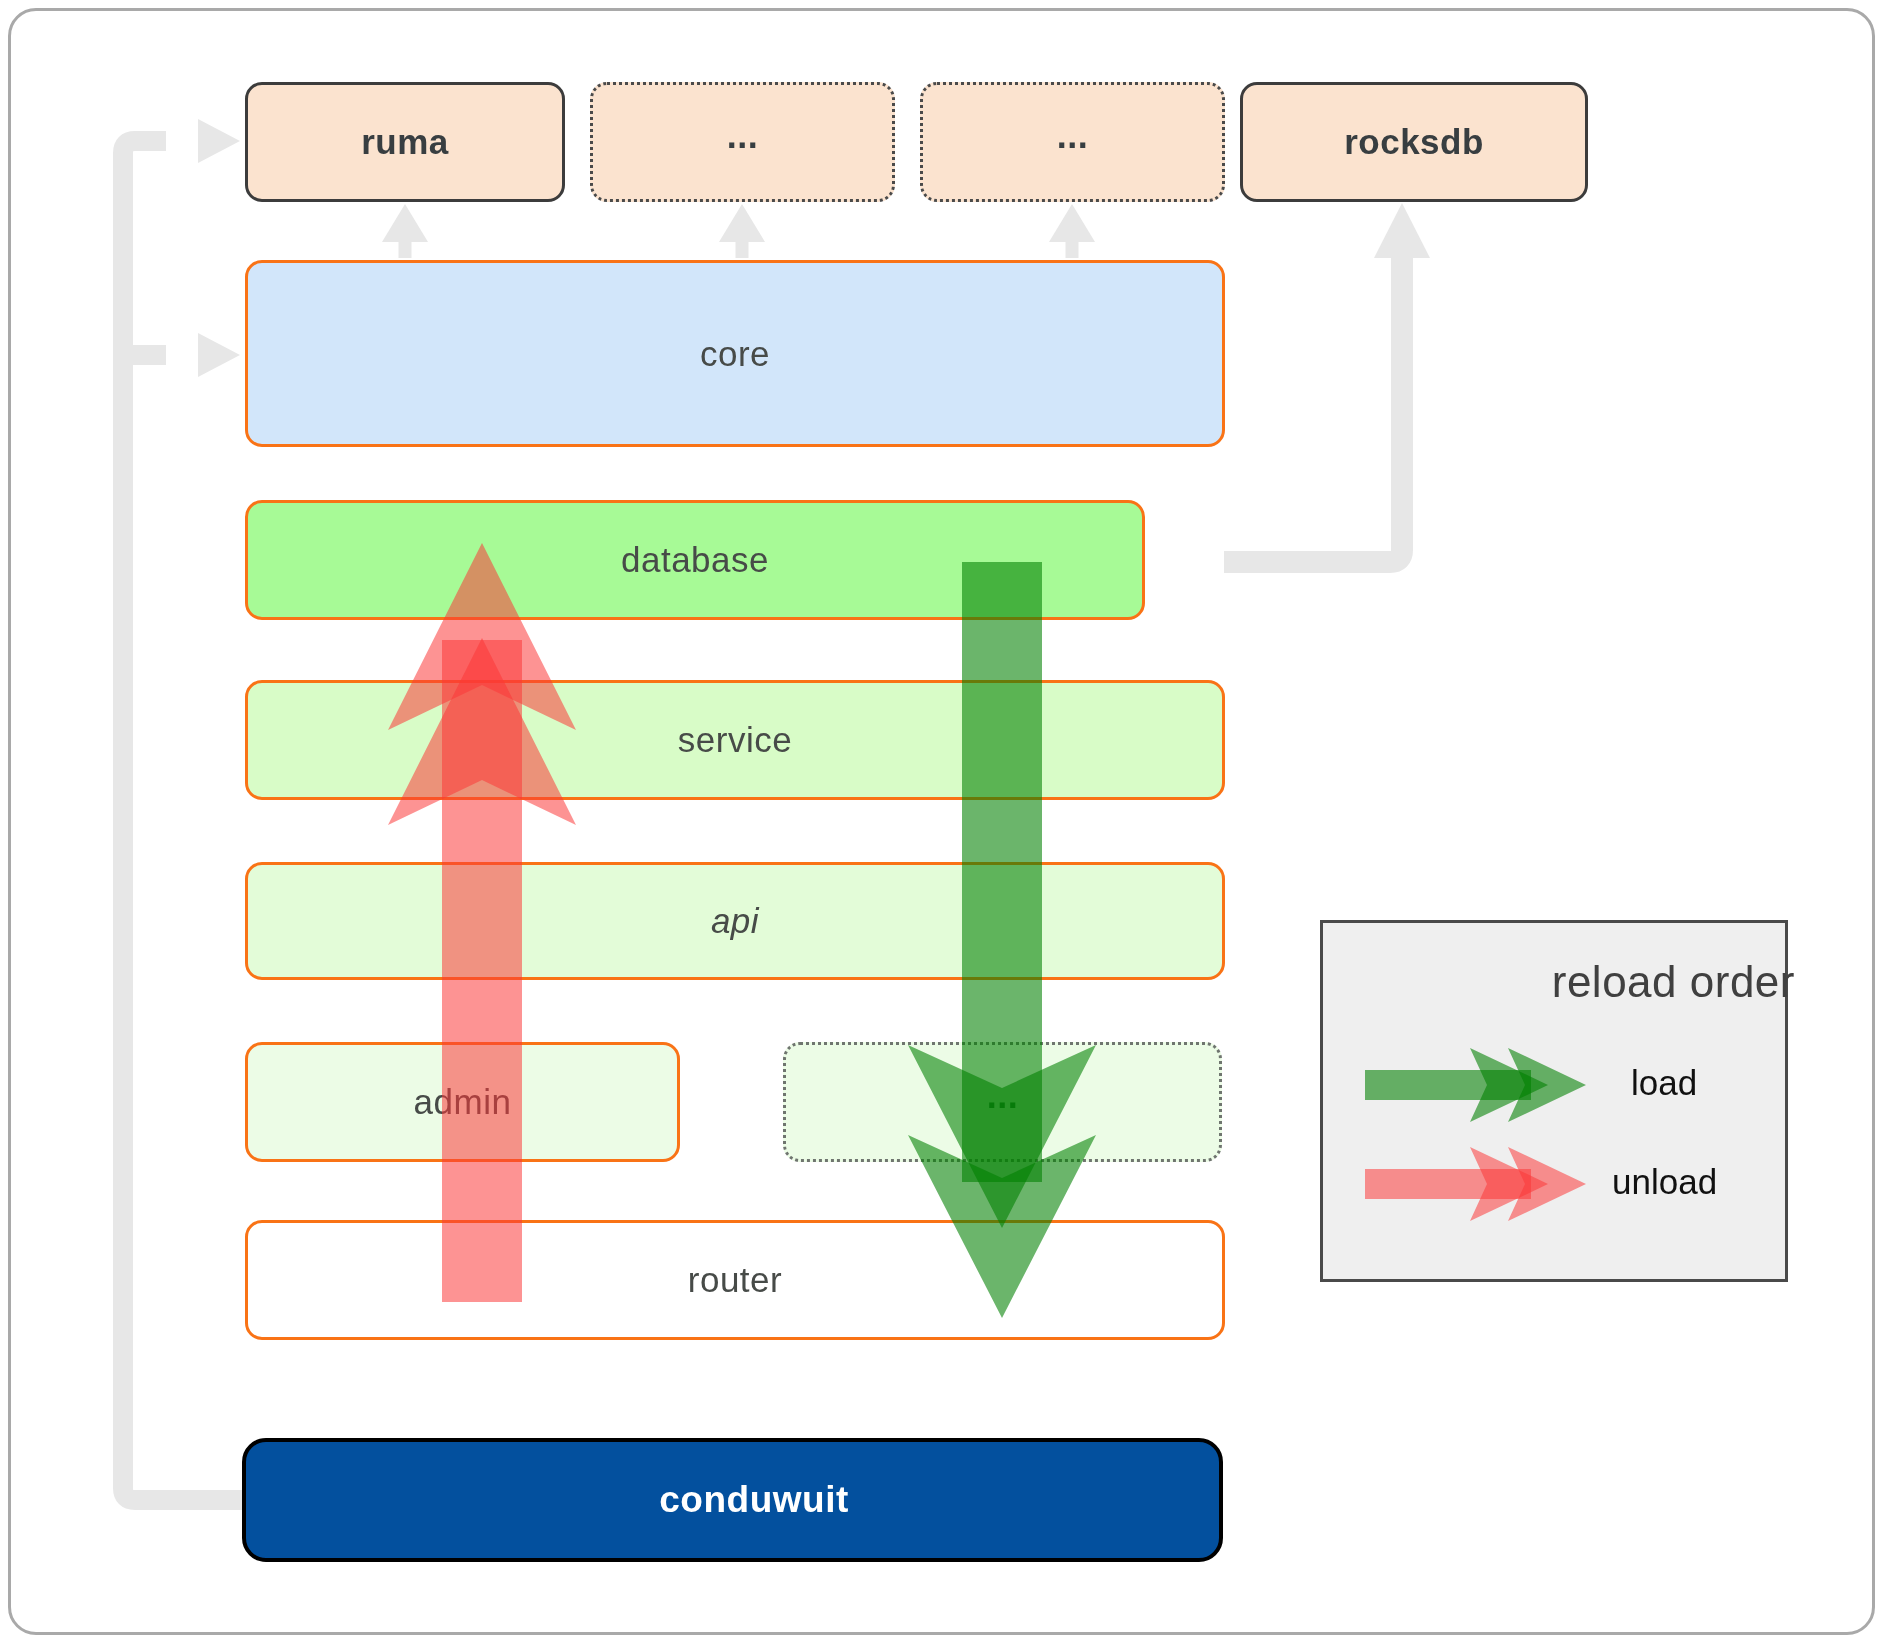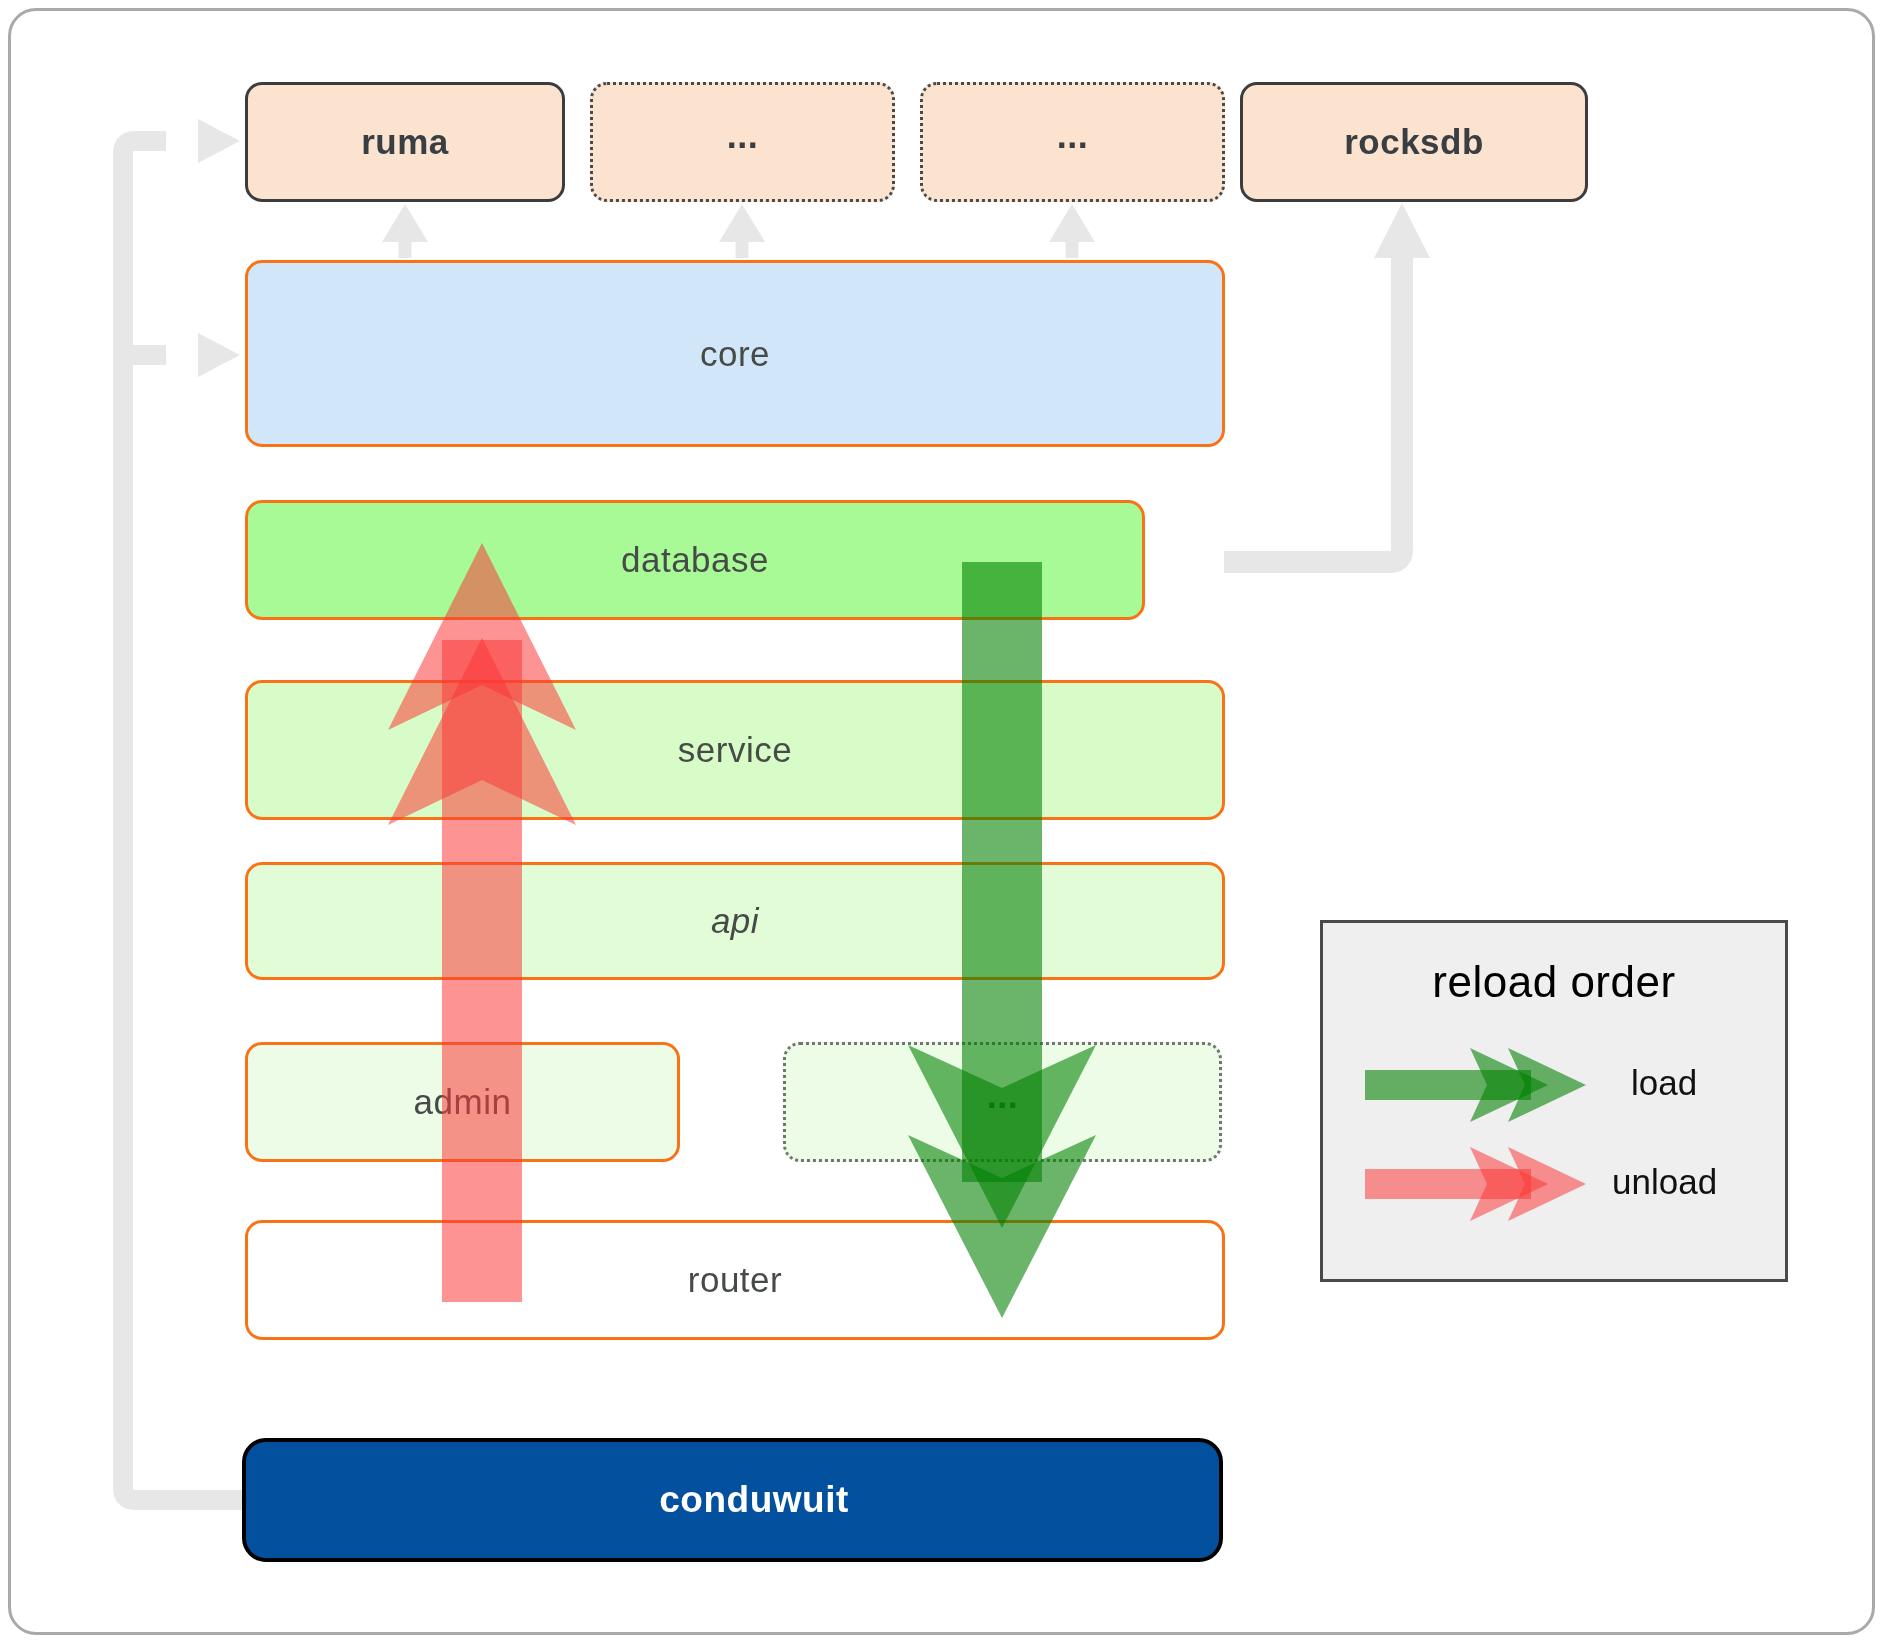--- a/index.html
+++ b/index.html
@@ -20,36 +20,36 @@
   .peach{background:var(--node-peach);border:3px solid #3c3c3c;font-weight:600;color:#383e41;}
   .peach.dotted{border:3px dotted #4a4a4a;}
   .gray-border{border:3px solid #f97316;}
   .dots{font-weight:700;font-size:36px;transform:translateY(-6px);}
   #node-ruma     {left:245px;top:82px;width:320px;height:120px;}
   #node-ext1     {left:590px;top:82px;width:305px;height:120px;}
   #node-ext2     {left:920px;top:82px;width:305px;height:120px;}
   #node-rocksdb  {left:1240px;top:82px;width:348px;height:120px;}
   #node-core     {left:245px;top:260px;width:980px;height:187px;background:var(--core-blue);}
   #node-database {left:245px;top:500px;width:900px;height:120px;background:var(--database-green);}
-  #node-service  {left:245px;top:680px;width:980px;height:140px;background:var(--service-green);}
+  #node-service  {left:245px;top:680px;width:980px;height:120px;background:var(--service-green);}
   #node-api      {left:245px;top:862px;width:980px;height:118px;background:var(--api-green);font-style:italic;}
   #node-admin    {left:245px;top:1042px;width:435px;height:120px;background:var(--admin-green);}
   #node-extadmin {left:783px;top:1042px;width:439px;height:120px;background:var(--admin-green);
                   border:3px dotted #6f756f;}
   #node-extadmin .dots{color:#2d693c;}
   #node-router   {left:245px;top:1220px;width:980px;height:120px;background:#ffffff;}
   #node-conduwuit{left:242px;top:1438px;width:981px;height:124px;background:var(--conduwuit-blue);
                   border:4px solid #000;border-radius:24px;color:#ffffff;font-weight:600;font-size:37px;padding-left:43px;}
   .legend{
     position:absolute;left:1320px;top:920px;width:468px;height:362px;box-sizing:border-box;
     background:var(--legend-bg);border:3px solid #4a4a4a;
   }
   .legend-title{
-    position:absolute;left:0;top:34px;width:100%;text-align:center;
-    font-size:44px;font-weight:500;color:#000000;letter-spacing:.5px;
+    position:absolute;left:0;top:34px;width:100%;text-align:right;
+    font-size:44px;font-weight:500;color:#404040;letter-spacing:.5px;padding-left:10px;
   }
   .legend-label{position:absolute;font-size:35px;color:#111;font-weight:500;}
   #legend-label-load{left:308px;top:140px;}
   #legend-label-unload{left:289px;top:239px;}
   .legend svg{position:absolute;left:0;top:0;width:468px;height:362px;}
 </style>
 </head>
 <body>
 
 <div id="stage">

